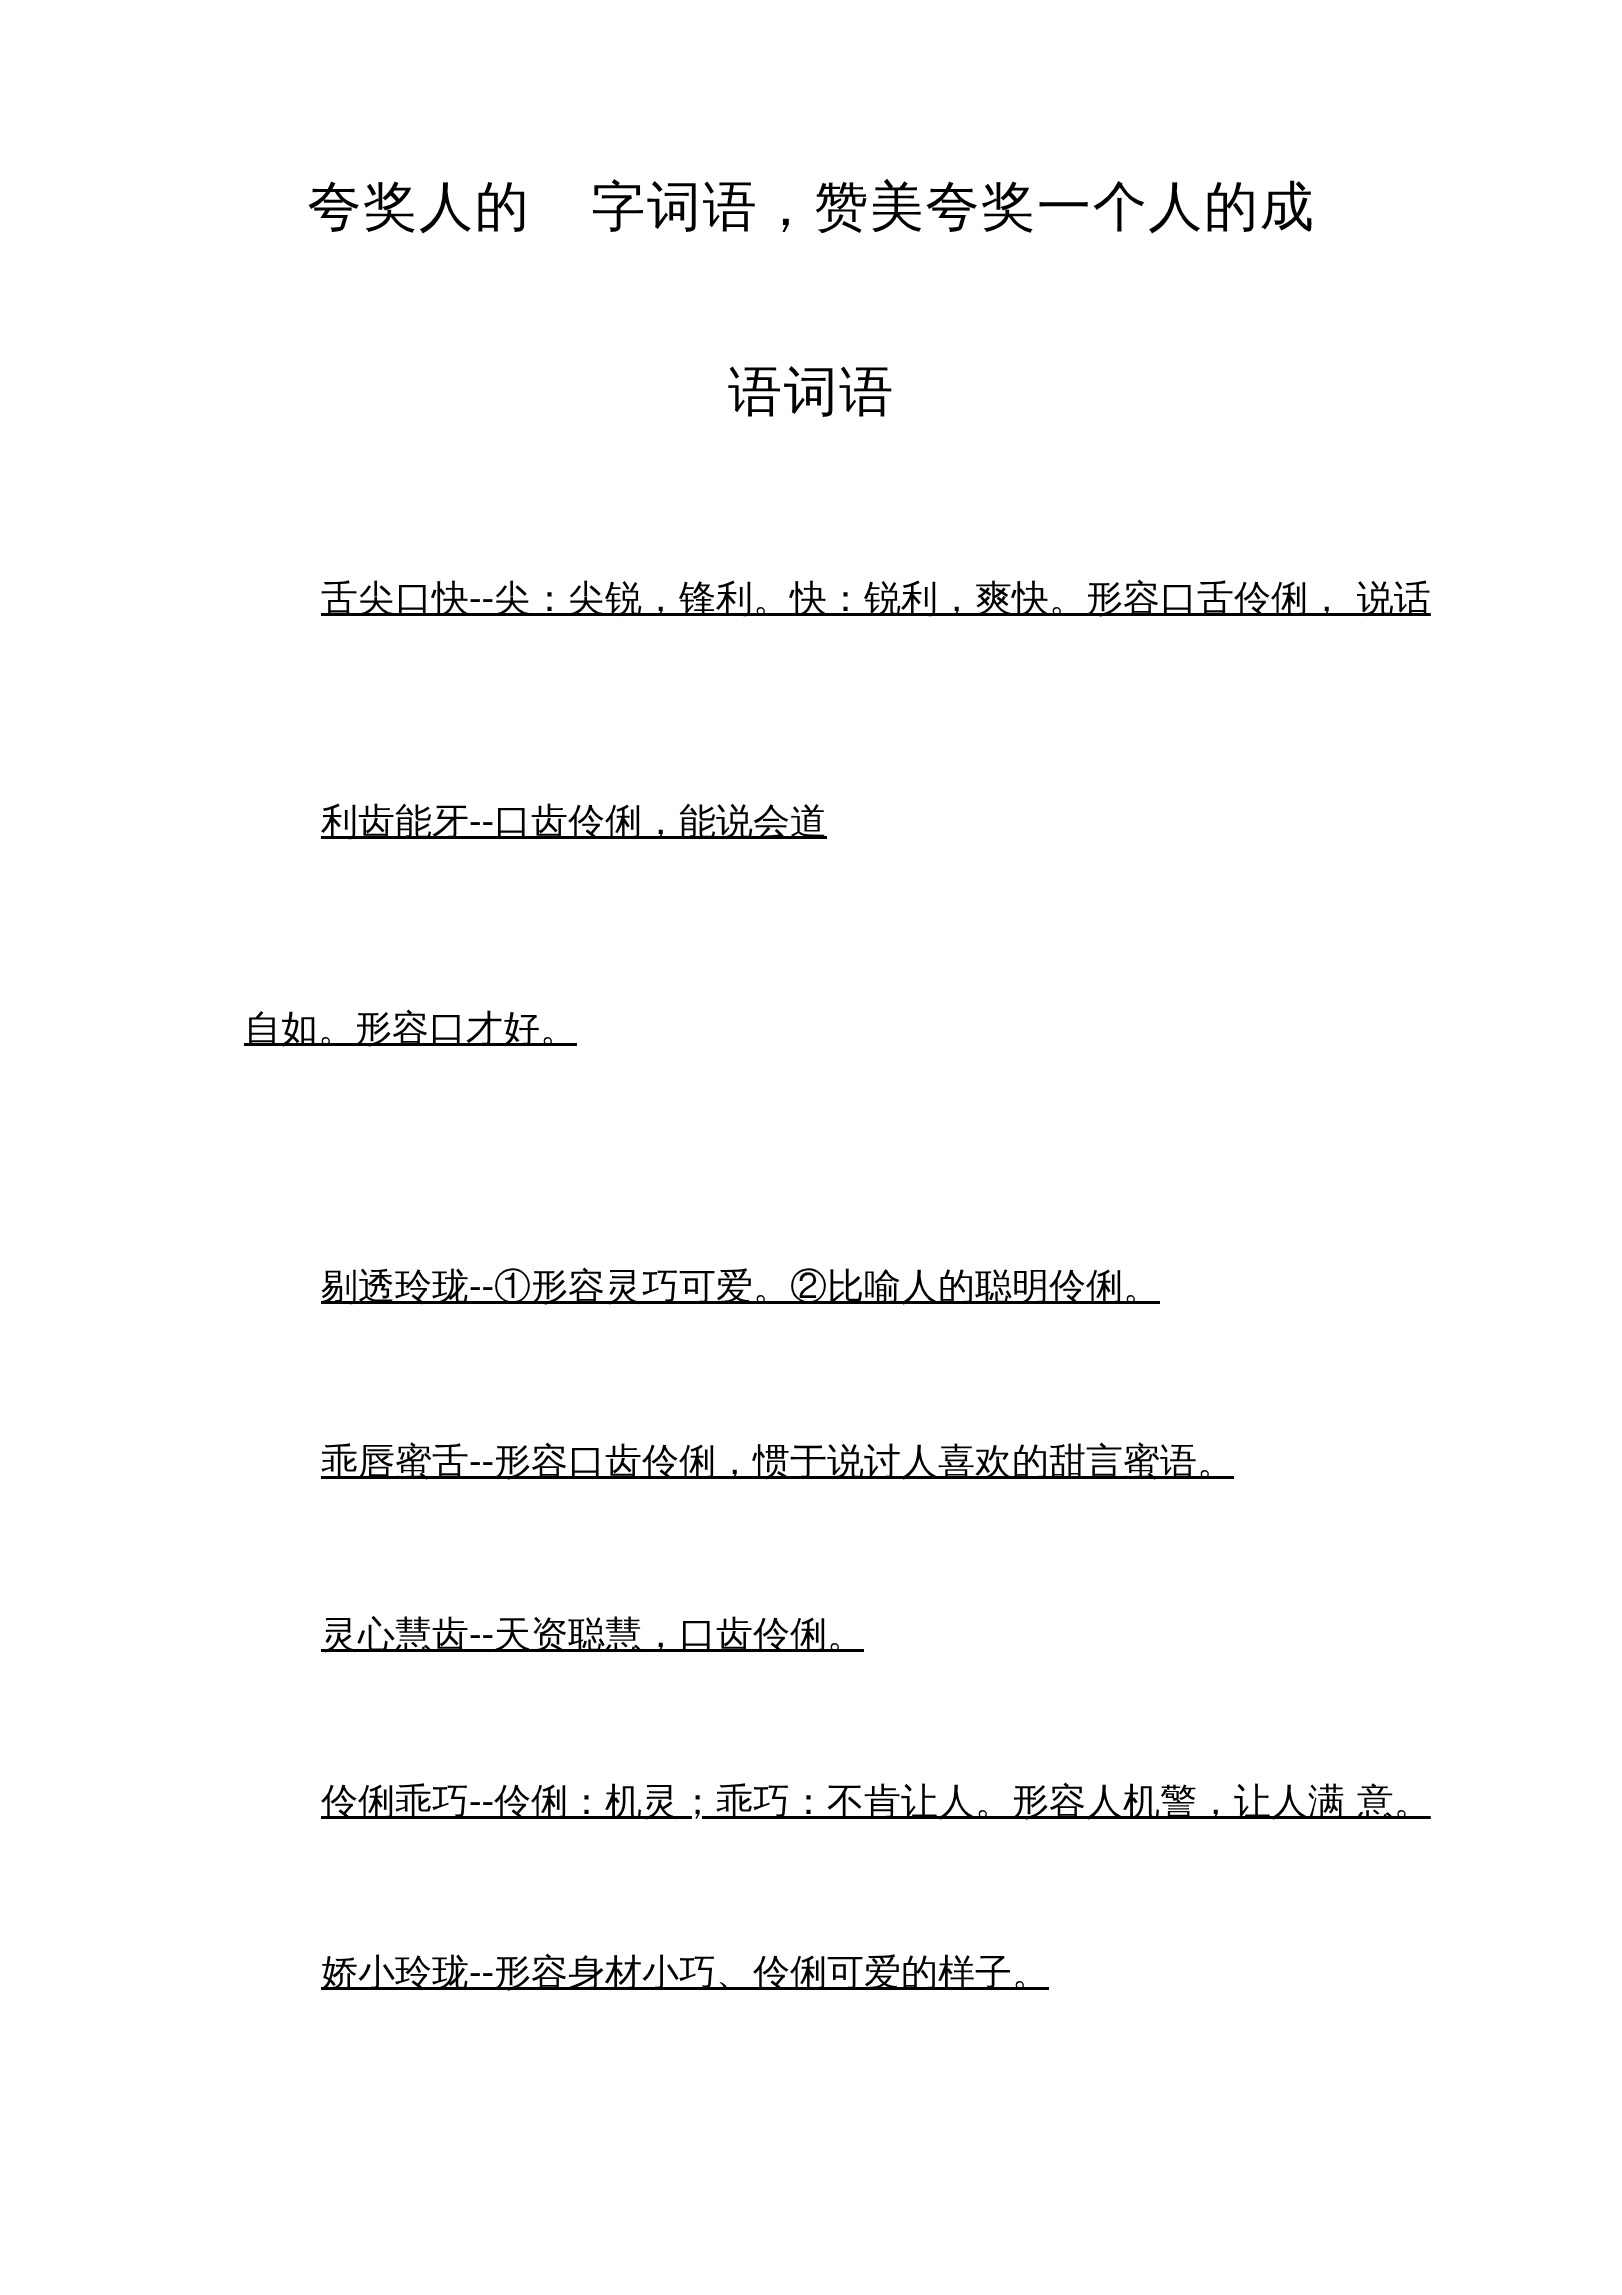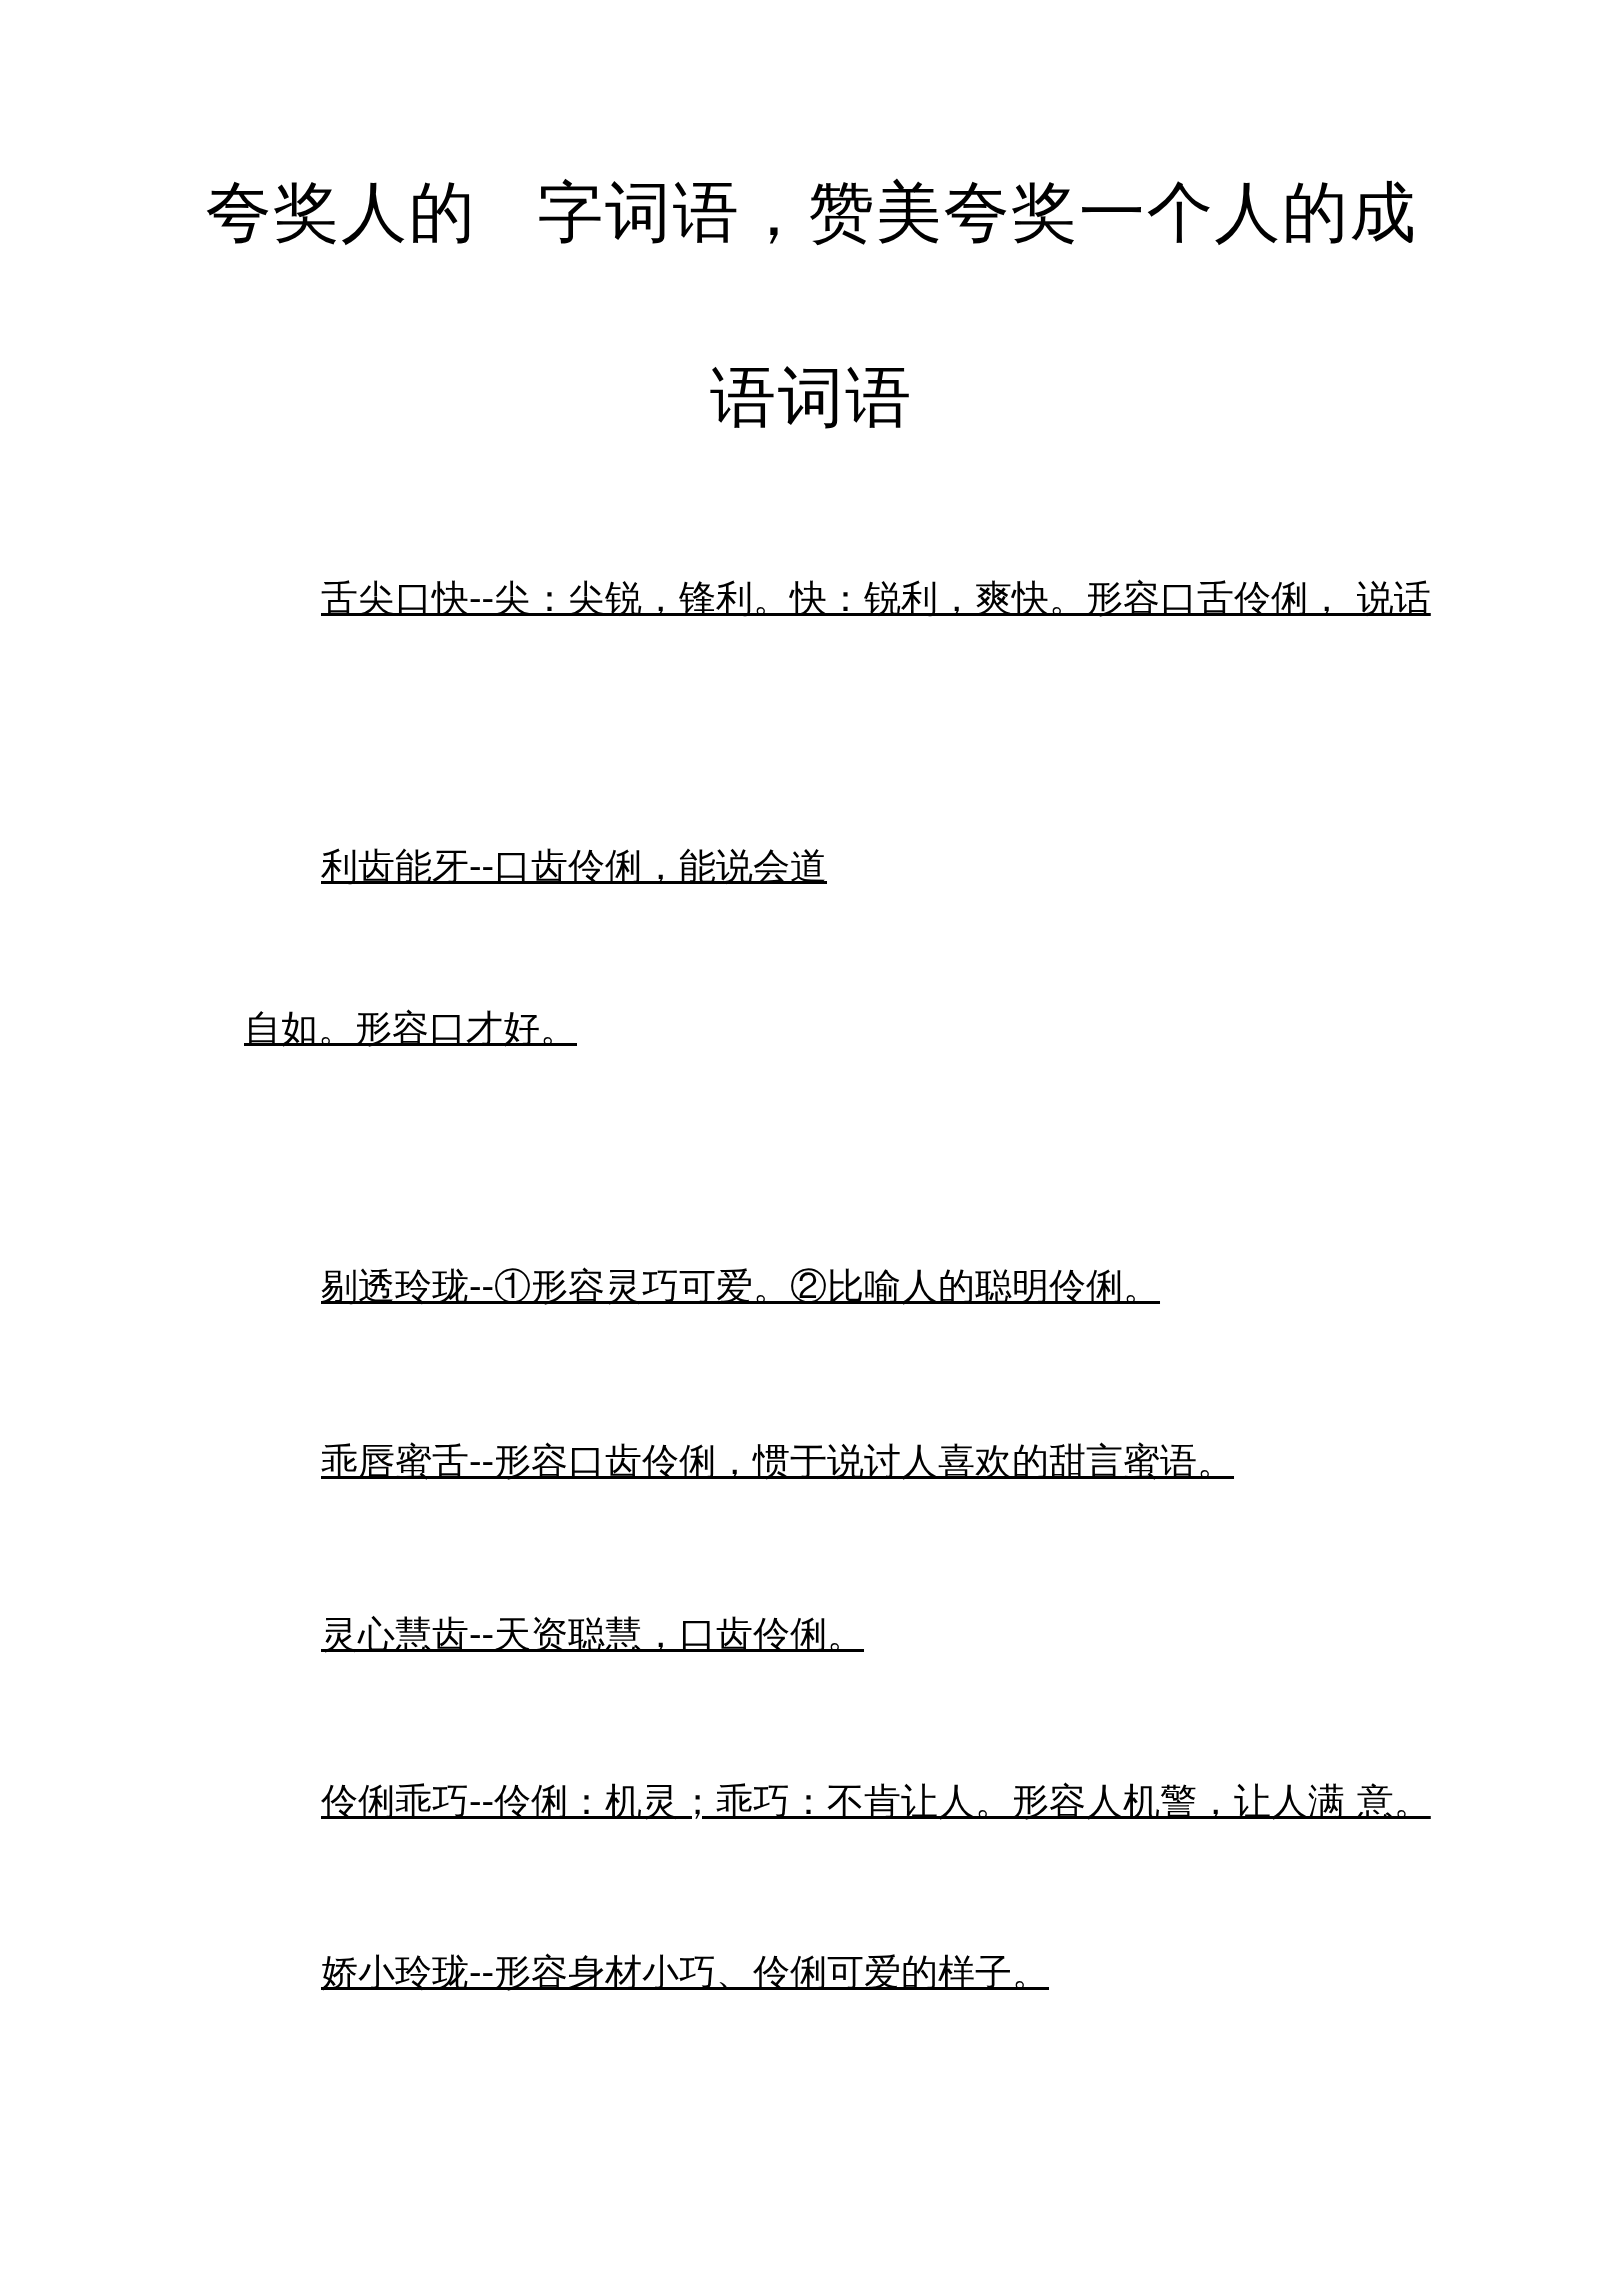--- a/index.html
+++ b/index.html
@@ -1,39 +1,39 @@
 <!DOCTYPE html>
 <html style="font-size:14px"><head>
 <meta charset="utf-8">
 <style>
   html, body { margin: 0; padding: 0; background: #ffffff; }
   body { width: 1623px; height: 2295px; position: relative; overflow: hidden;
          font-family: "DejaVu Serif", "Liberation Serif", serif; color: #000; }
   .title-line { position: absolute; left: 0; width: 1623px; text-align: center;
-                font-size: 66px; line-height: 1; letter-spacing: 1.7px; }
+                font-size: 54px; line-height: 1; letter-spacing: 1.7px; }
   .title-line .gap { display: inline-block; width: 61px; }
   .entry { position: absolute; left: 244px; width: 1165px; font-size: 37px;
            line-height: 87px; text-indent: 77px; text-align: justify; text-decoration: underline; }
   .entry .line { display: block; white-space: nowrap; }
   .entry .line.cont { text-indent: 0; }
 </style>
 </head>
 <body>
 
 <div>
   <div class="title-line" style="top:180px;">
     <span>夸奖人的</span><span class="gap"></span><span>字词语，赞美夸奖一个人的成</span>
   </div>
   <div class="title-line" style="top:365px;">语词语</div>
 
   <div class="entry" style="top:555px;">
     <span class="line">舌尖口快--尖：尖锐，锋利。快：锐利，爽快。形容口舌伶俐， 说话</span>
   </div>
 
-  <div class="entry" style="top:823px;">
+  <div class="entry" style="top:778px;">
     <span class="line">利齿能牙--口齿伶俐，能说会道</span>
   </div>
 
   <div class="entry" style="top:985px;">
     <span class="line cont">自如。形容口才好。</span>
   </div>
 
   <div class="entry" style="top:1243px;">
     <span class="line">剔透玲珑--①形容灵巧可爱。②比喻人的聪明伶俐。</span>
   </div>

